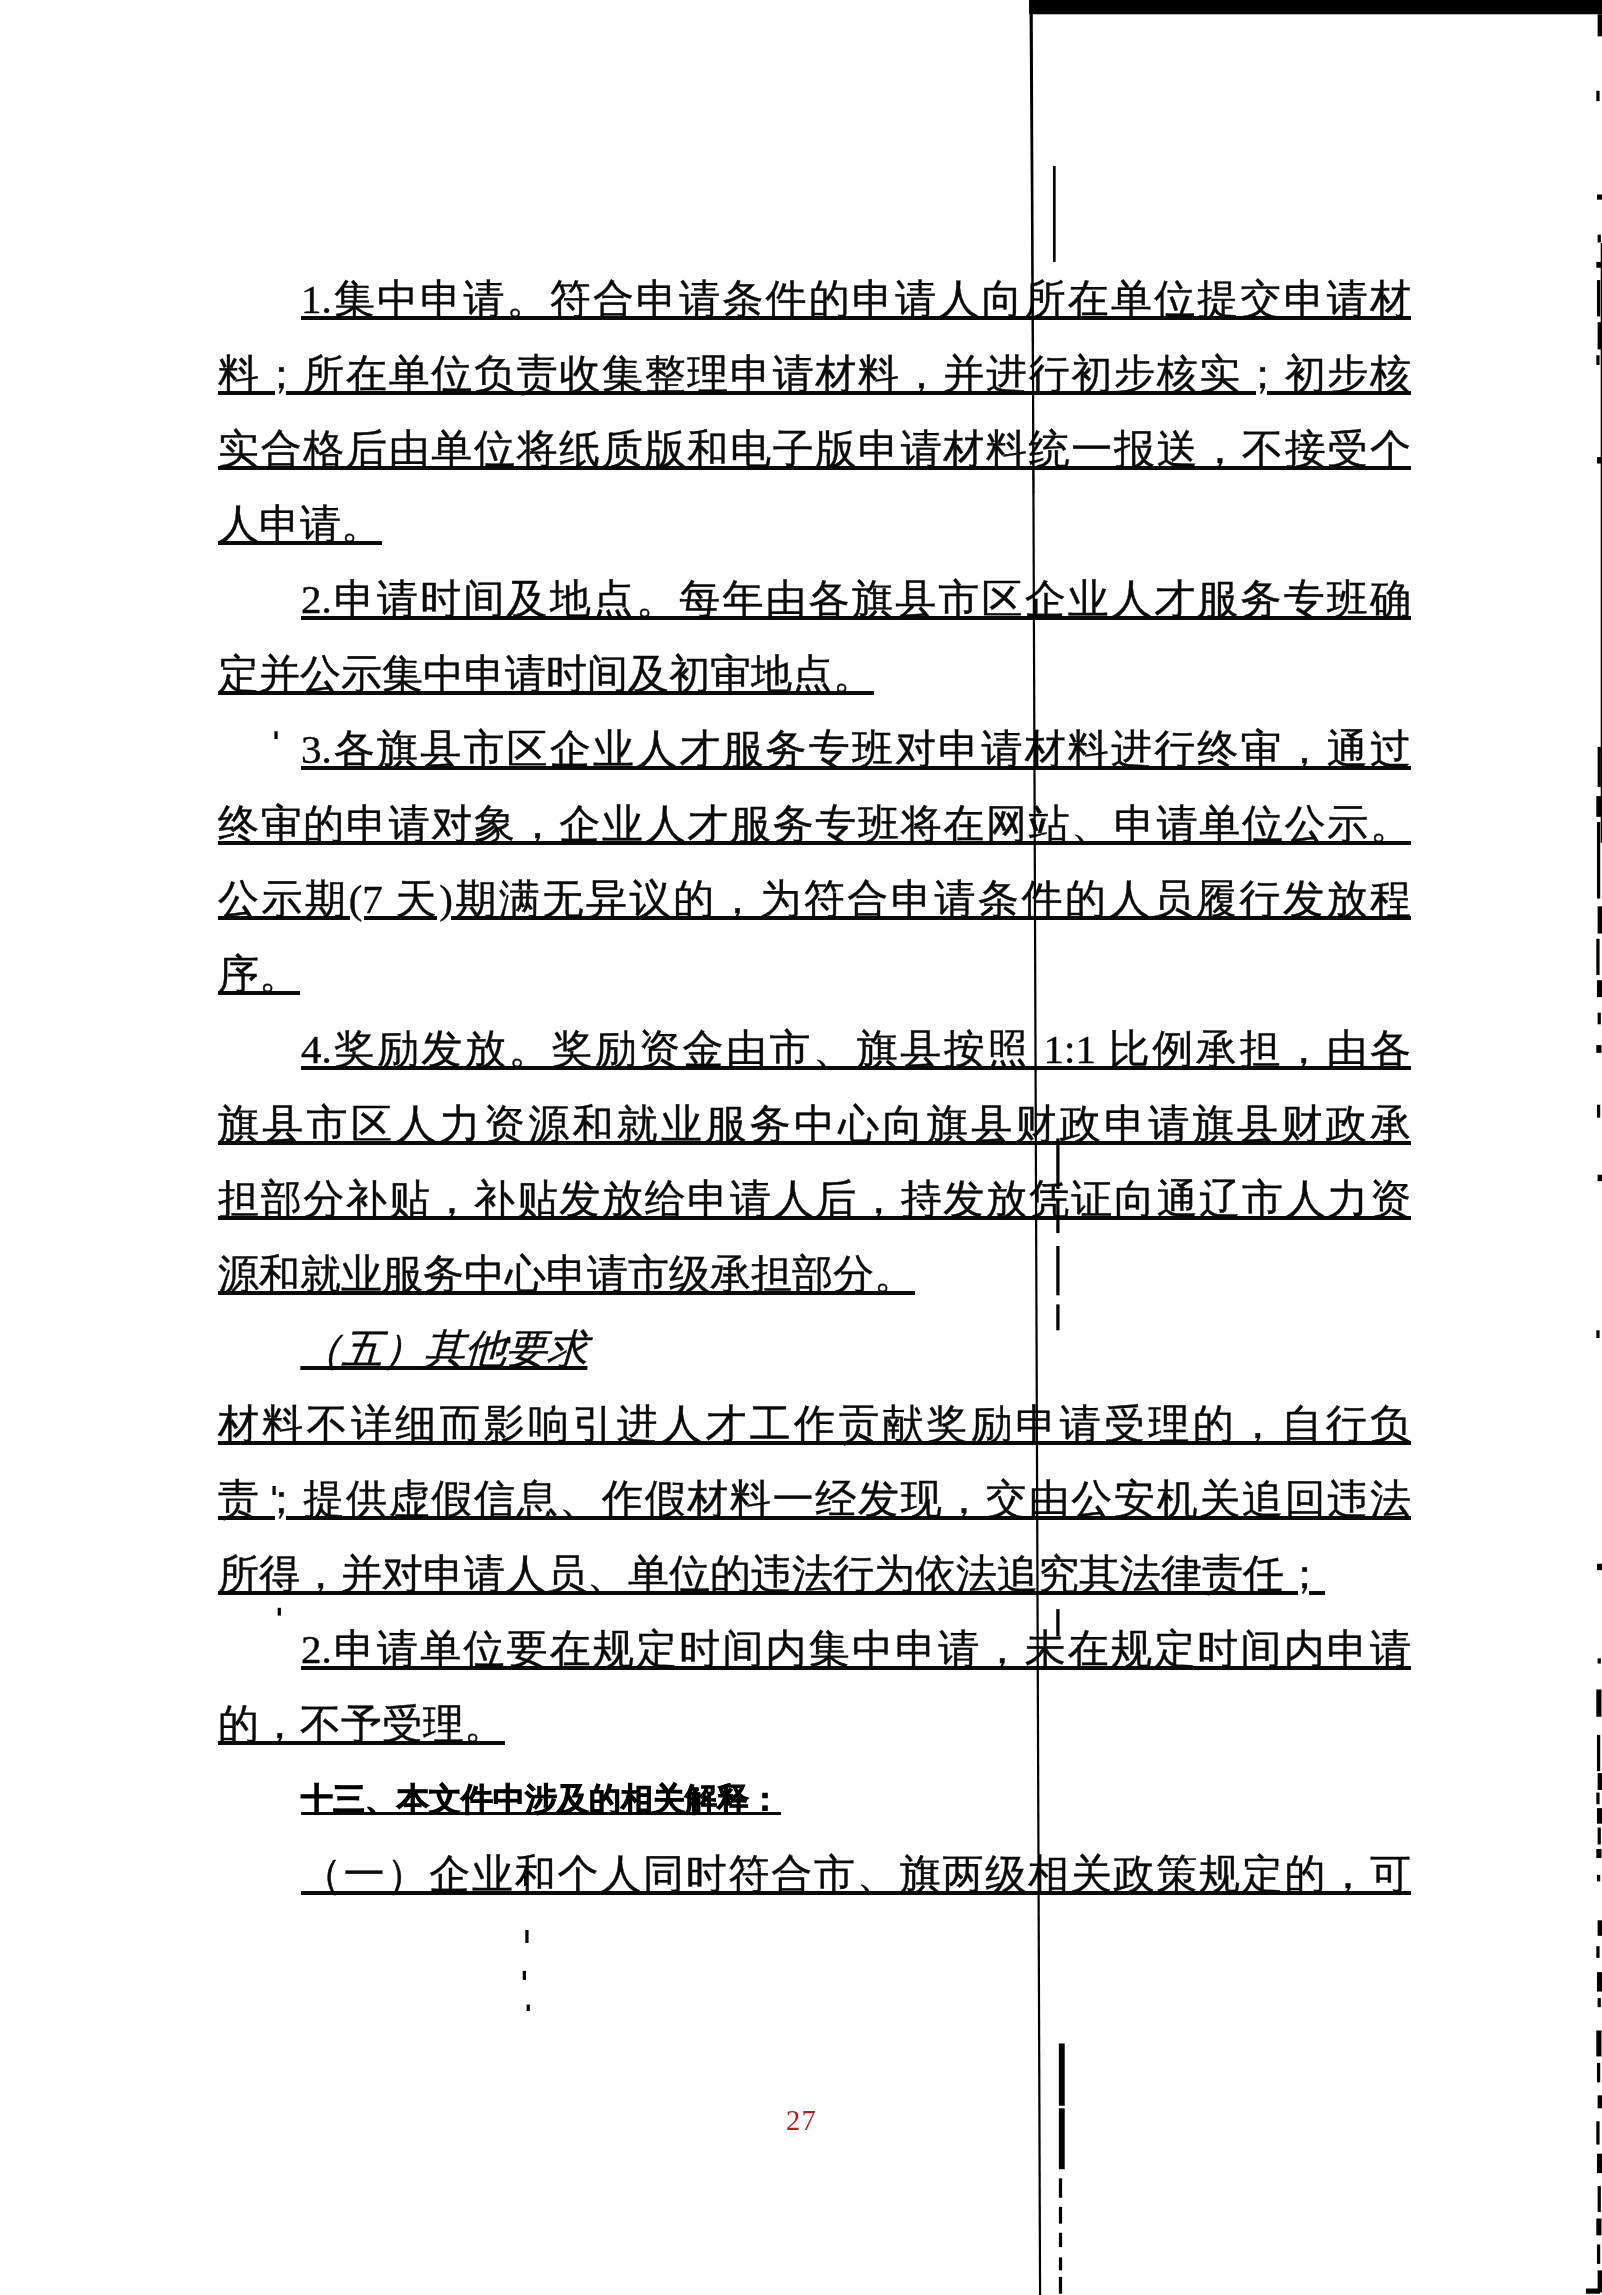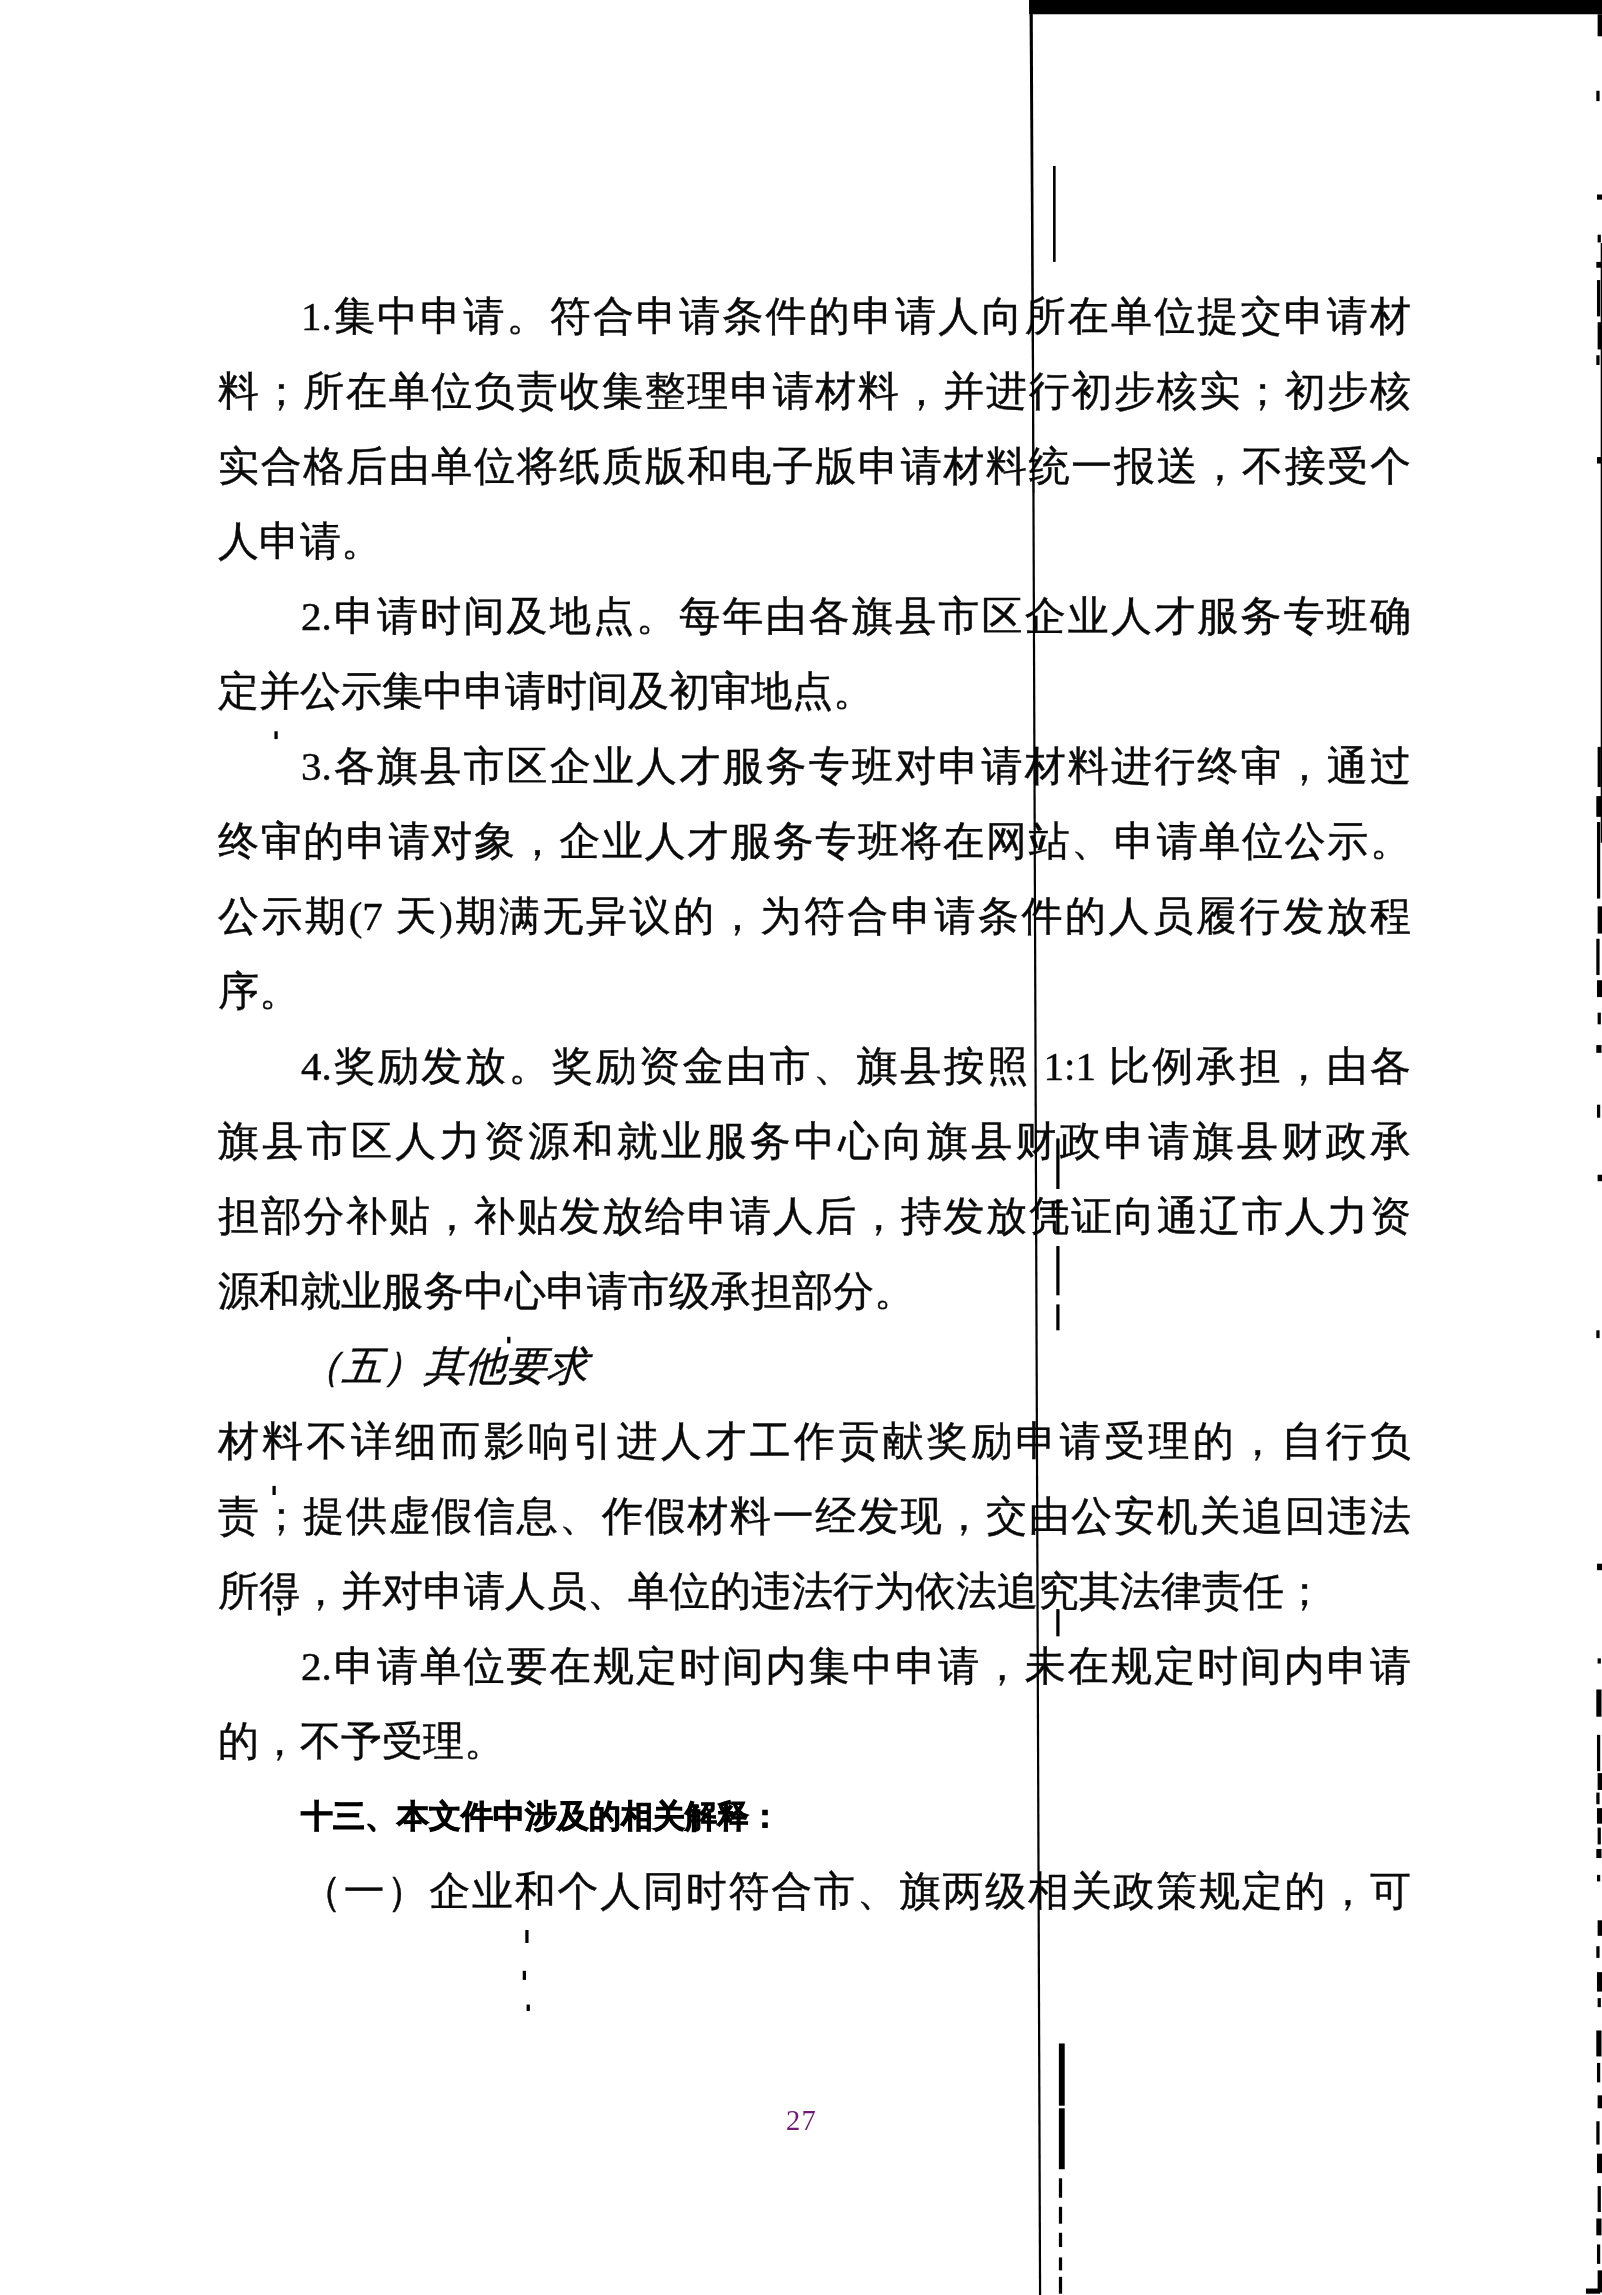--- a/index.html
+++ b/index.html
@@ -11,22 +11,23 @@
     position:relative;
     width:1603px;
     height:2295px;
     background:#ffffff;
     overflow:hidden;
     color:#0a0a0a;
   }
   .doc-body{
     position:absolute;
     left:218px;
-    top:279px;
+    top:262px;
     width:1193px;
+    text-decoration:underline;
   }
   .tl{
     height:75px;
     line-height:75px;
     font-size:41px;
     white-space:pre;
     text-align:left;
     color:#0a0a0a;
     -webkit-text-stroke:0.4px #0a0a0a;
   }
@@ -47,21 +48,21 @@
     -webkit-text-stroke:0.9px #000;
   }
   .page-number{
     position:absolute;
     left:0;
     top:2105px;
     width:100%;
     text-align:center;
     font-size:28.5px;
     letter-spacing:1.3px;
-    color:#701a75;
+    color:#b91c1c;
   }
   .artifacts{
     position:absolute;
     left:0; top:0;
     width:1603px;
     height:2295px;
     pointer-events:none;
   }
 </style>
 </head>

